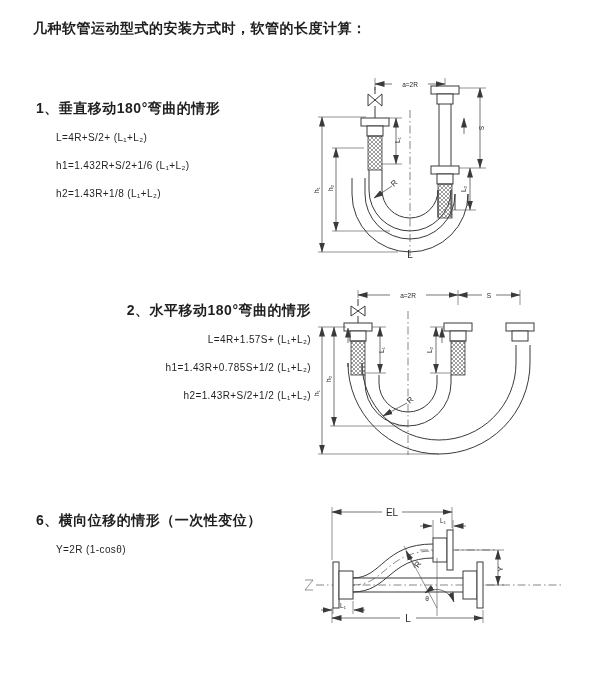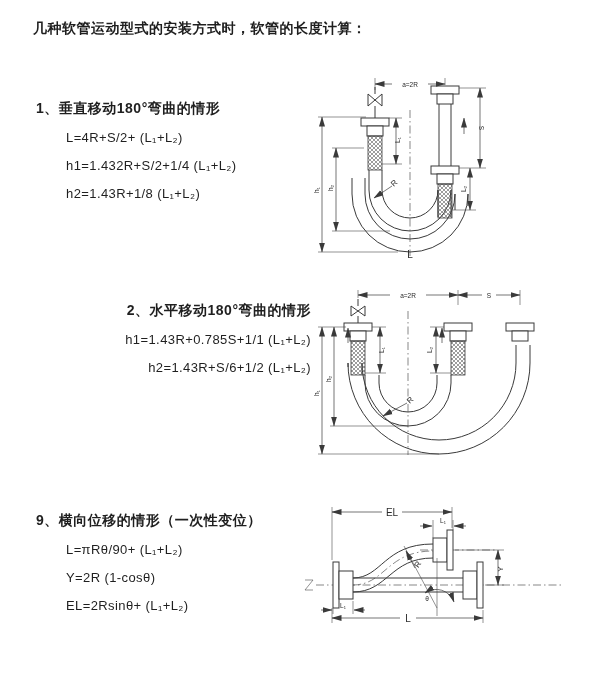--- a/index.html
+++ b/index.html
@@ -10,21 +10,21 @@
   }
   .page{position:absolute;inset:0;background:#fff;}
   .title{
     position:absolute;left:33px;top:20px;width:540px;
     font-size:14px;font-weight:600;letter-spacing:.5px;
   }
   .section{position:absolute;left:36px;width:275px;}
   .sec1{top:100px;} .sec2{top:302px;text-align:right;} .sec3{top:512px;}
   .heading{font-size:14px;font-weight:600;letter-spacing:.5px;height:24px;}
   .formula{
-    margin-left:30px;font-size:13px;font-weight:500;
+    margin-left:20px;font-size:10px;font-weight:500;
     line-height:28px;height:28px;letter-spacing:.4px;white-space:nowrap;
   }
   .diag{position:absolute;}
   .d1{left:308px;top:70px;}
   .d2{left:312px;top:283px;}
   .d3{left:300px;top:498px;}
   svg text{font-family:"Liberation Sans","DejaVu Sans",sans-serif;fill:#2a2a2a;}
   .main{stroke:#3a3a3a;stroke-width:1;fill:none;}
   .thin{stroke:#4a4a4a;stroke-width:.6;fill:none;}
   .dim{stroke:#3a3a3a;stroke-width:.7;fill:none;}
@@ -38,35 +38,34 @@
 </head>
 <body>
 
 <div class="page">
 
   <div class="title">几种软管运动型式的安装方式时，软管的长度计算：</div>
 
   <div class="section sec1">
     <div class="heading">1、垂直移动180°弯曲的情形</div>
     <div class="formula">L=4R+S/2+ (L₁+L₂)</div>
-    <div class="formula">h1=1.432R+S/2+1/4 (L₁+L₂)</div>
+    <div class="formula">h1=1.432R+S/2+1/6 (L₁+L₂)</div>
     <div class="formula">h2=1.43R+1/8 (L₁+L₂)</div>
   </div>
 
   <div class="section sec2">
     <div class="heading">2、水平移动180°弯曲的情形</div>
-    <div class="formula">h1=1.43R+0.785S+1/1 (L₁+L₂)</div>
-    <div class="formula">h2=1.43R+S/6+1/2 (L₁+L₂)</div>
+    <div class="formula">L=4R+1.57S+ (L₁+L₂)</div>
+    <div class="formula">h1=1.43R+0.785S+1/2 (L₁+L₂)</div>
+    <div class="formula">h2=1.43R+S/2+1/2 (L₁+L₂)</div>
   </div>
 
   <div class="section sec3">
-    <div class="heading">9、横向位移的情形（一次性变位）</div>
-    <div class="formula">L=πRθ/90+ (L₁+L₂)</div>
+    <div class="heading">6、横向位移的情形（一次性变位）</div>
     <div class="formula">Y=2R (1-cosθ)</div>
-    <div class="formula">EL=2Rsinθ+ (L₁+L₂)</div>
   </div>
 
   <svg class="diag d1" width="225" height="190" viewBox="0 0 225 190">
     <defs>
       <marker id="ar1" viewBox="0 0 10 8" markerWidth="10" markerHeight="8" refX="9.5" refY="4" orient="auto-start-reverse" markerUnits="userSpaceOnUse">
         <path d="M0,1 L10,4 L0,7 Z" class="arr"></path>
       </marker>
       <pattern id="braidp1" width="4" height="4" patternUnits="userSpaceOnUse">
         <path d="M0,4 L4,0 M0,0 L4,4" stroke="#5a5a5a" stroke-width="0.6"></path>
       </pattern>

